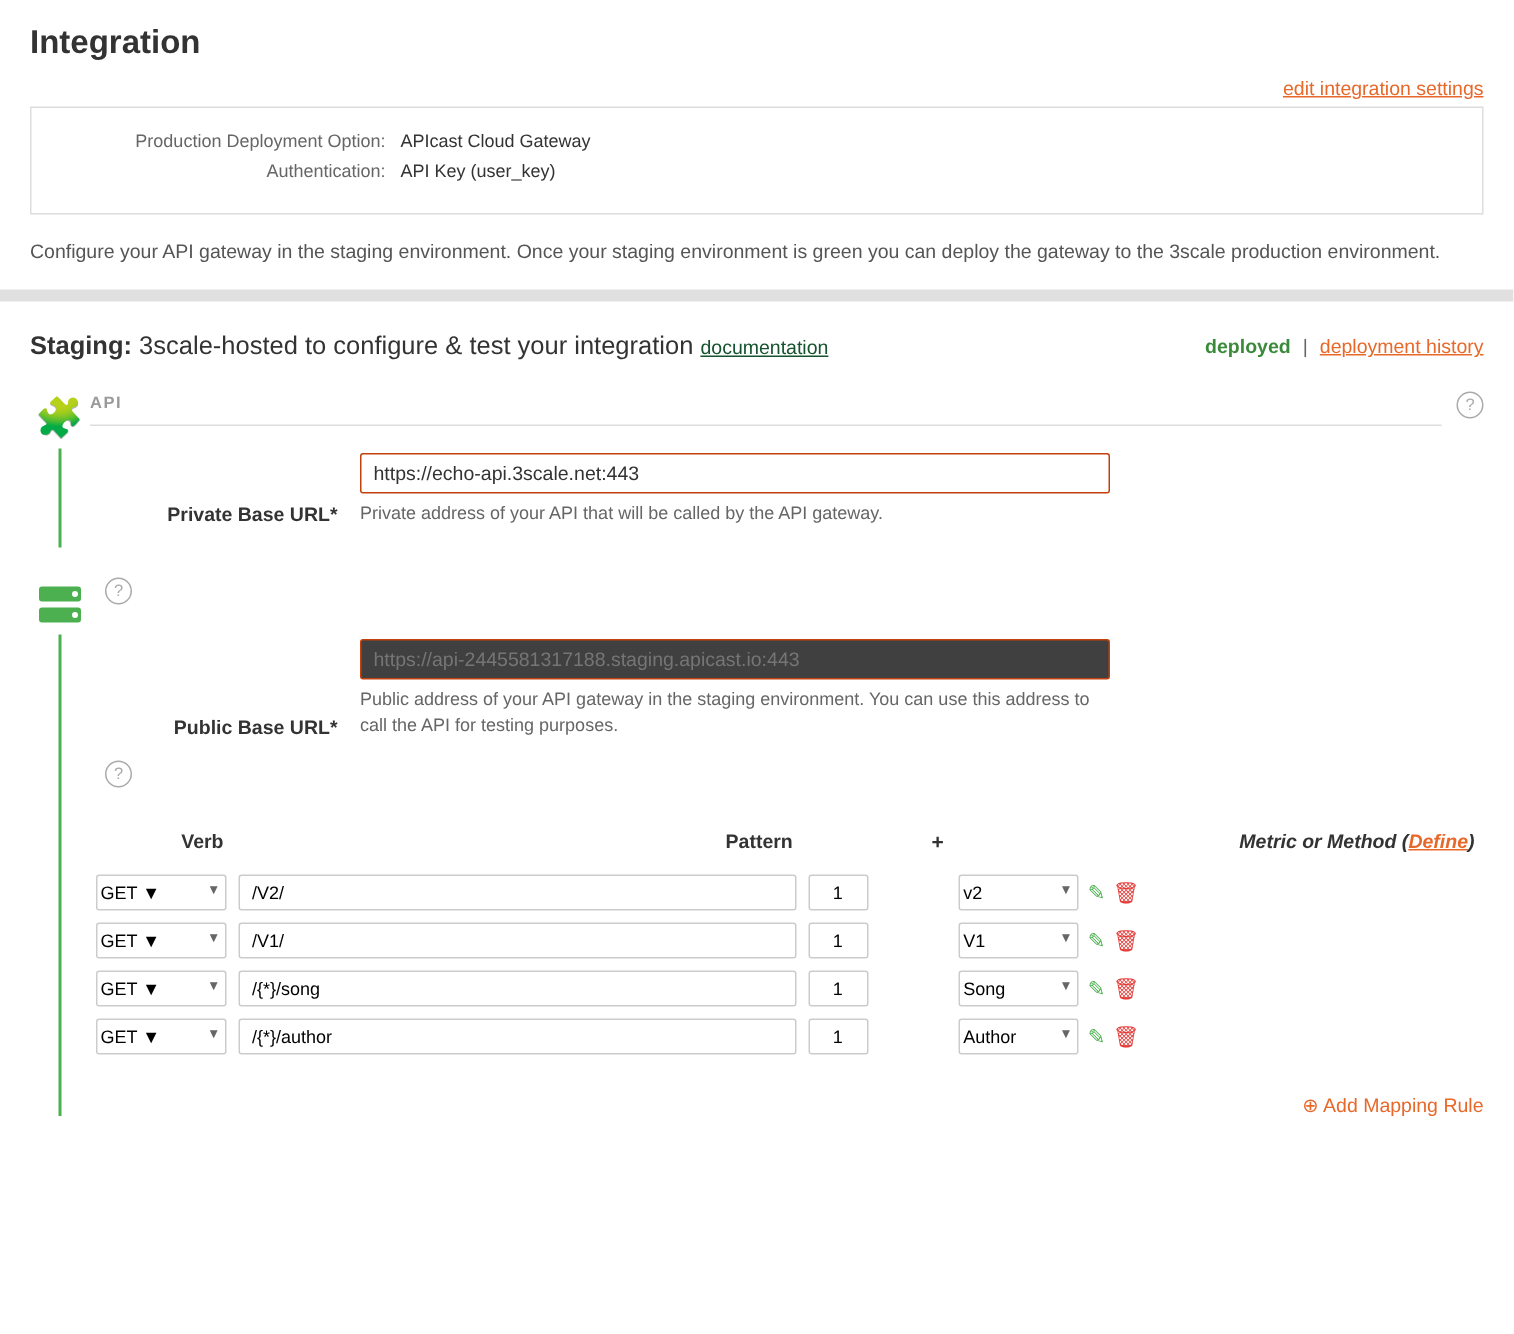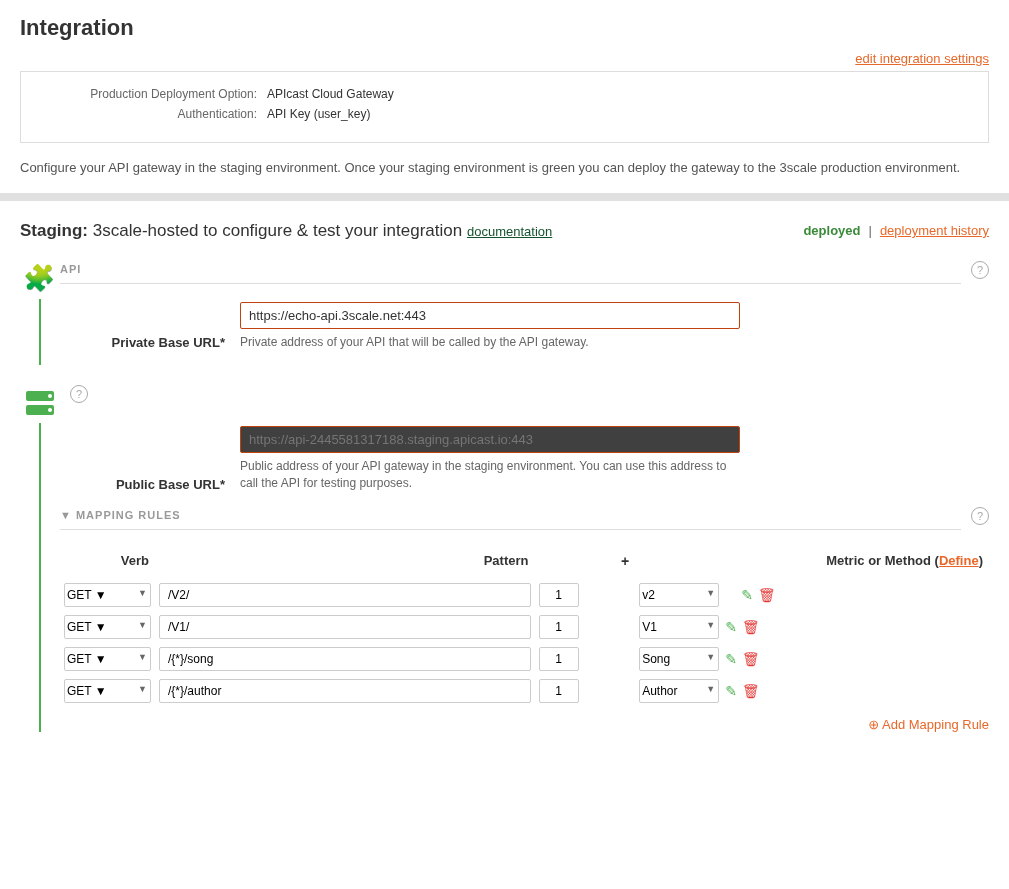--- a/index.html
+++ b/index.html
@@ -51,41 +51,41 @@
     .mapping-section { margin-top: 10px; }
     .mapping-header { display: flex; align-items: center; margin-bottom: 15px; }
     .mapping-toggle { font-size: 11px; color: #999; cursor: pointer; }
     .mapping-toggle::before { content: "▼ "; }
     .mapping-label { font-size: 11px; font-weight: bold; color: #999; letter-spacing: 1px; flex: 1; border-bottom: 1px solid #ddd; padding-bottom: 8px; }
     .mapping-help { width: 18px; height: 18px; border-radius: 50%; border: 1px solid #aaa; color: #aaa; font-size: 11px; display: flex; align-items: center; justify-content: center; margin-left: 10px; margin-bottom: 8px; cursor: pointer; }
     
     .mapping-table { width: 100%; border-collapse: collapse; }
     .mapping-table th { text-align: right; font-size: 13px; color: #333; padding: 5px 6px 10px 6px; font-weight: bold; }
     .mapping-table th.plus { color: #333; font-size: 14px; }
-    .mapping-table th.define { color: #333; }
+    .mapping-table th.define { color: #333; font-style: italic; }
     .mapping-table th .define-link { color: #e8682a; text-decoration: underline; cursor: pointer; }
     
     .mapping-row td { padding: 4px 4px; vertical-align: middle; }
     
     .verb-select { border: 1px solid #ccc; padding: 4px 2px; font-size: 12px; background: #fff; width: 87px; border-radius: 2px; appearance: none; -webkit-appearance: none; cursor: pointer; }
     .verb-wrap { position: relative; display: inline-block; }
     .verb-wrap::after { content: "▼"; position: absolute; right: 4px; top: 5px; font-size: 9px; color: #666; pointer-events: none; }
     
     .pattern-input { border: 1px solid #ccc; padding: 4px 8px; font-size: 12px; width: 100%; border-radius: 2px; }
     .plus-input { border: 1px solid #ccc; padding: 4px 6px; font-size: 12px; width: 40px; border-radius: 2px; text-align: center; }
     
     .metric-wrap { position: relative; display: inline-block; }
     .metric-select { border: 1px solid #ccc; padding: 4px 2px; font-size: 12px; background: #fff; width: 80px; border-radius: 2px; appearance: none; -webkit-appearance: none; cursor: pointer; }
     .metric-wrap::after { content: "▼"; position: absolute; right: 4px; top: 5px; font-size: 9px; color: #666; pointer-events: none; }
     
     .action-icons { display: flex; gap: 5px; align-items: center; }
     .edit-icon { color: #4caf50; cursor: pointer; font-size: 14px; }
     .delete-icon { color: #e53935; cursor: pointer; font-size: 14px; }
     
-    .add-mapping { text-align: right; margin-top: 10px; }
+    .add-mapping { text-align: right; margin-top: 22px; }
     .add-mapping a { color: #e8682a; text-decoration: none; font-size: 13px; cursor: pointer; }
     .add-mapping .plus-circle { color: #e8682a; margin-right: 3px; }
     
     .col-verb { width: 90px; }
   </style>
 </head>
 <body>
 
 <div class="page-container">
   <h1>Integration</h1>
@@ -163,23 +163,20 @@
       <div class="field-row">
         <div class="field-label">Public Base URL*</div>
         <div class="field-input-wrap">
           <input class="field-input disabled" type="text" disabled="" placeholder="https://api-2445581317188.staging.apicast.io:443" style="">
           <div class="field-hint">Public address of your API gateway in the staging environment. You can use this address to call the API for testing purposes.</div>
         </div>
       </div>
 
       <div class="mapping-section">
         <div class="mapping-header">
-          <span class="mapping-label">
-            <span class="mapping-toggle"></span><span>MAPPING RULES</span>
-          </span>
           <div class="mapping-help">?</div>
         </div>
 
         <table class="mapping-table">
           <thead>
             <tr>
               <th class="col-verb">Verb</th>
               <th>Pattern</th>
               <th class="plus">+</th>
               <th class="define">
@@ -199,21 +196,21 @@
           <option value="DELETE">DELETE</option>
         </select>
       </div>
     </td>
     <td>
       <input class="pattern-input" type="text" value="/V2/" style="">
     </td>
     <td>
       <input class="plus-input" type="text" value="1" style="">
     </td>
-    <td style="display:flex; align-items:center; gap:22px; padding:4px;">
+    <td style="display:flex; align-items:center; gap:6px; padding:4px;">
       <div class="metric-wrap">
         <select class="metric-select">
           <option selected="">v2</option>
         </select>
       </div>
       <div class="action-icons">
         <span class="edit-icon">✎</span>
         <span class="delete-icon">🗑</span>
       </div>
     </td>

